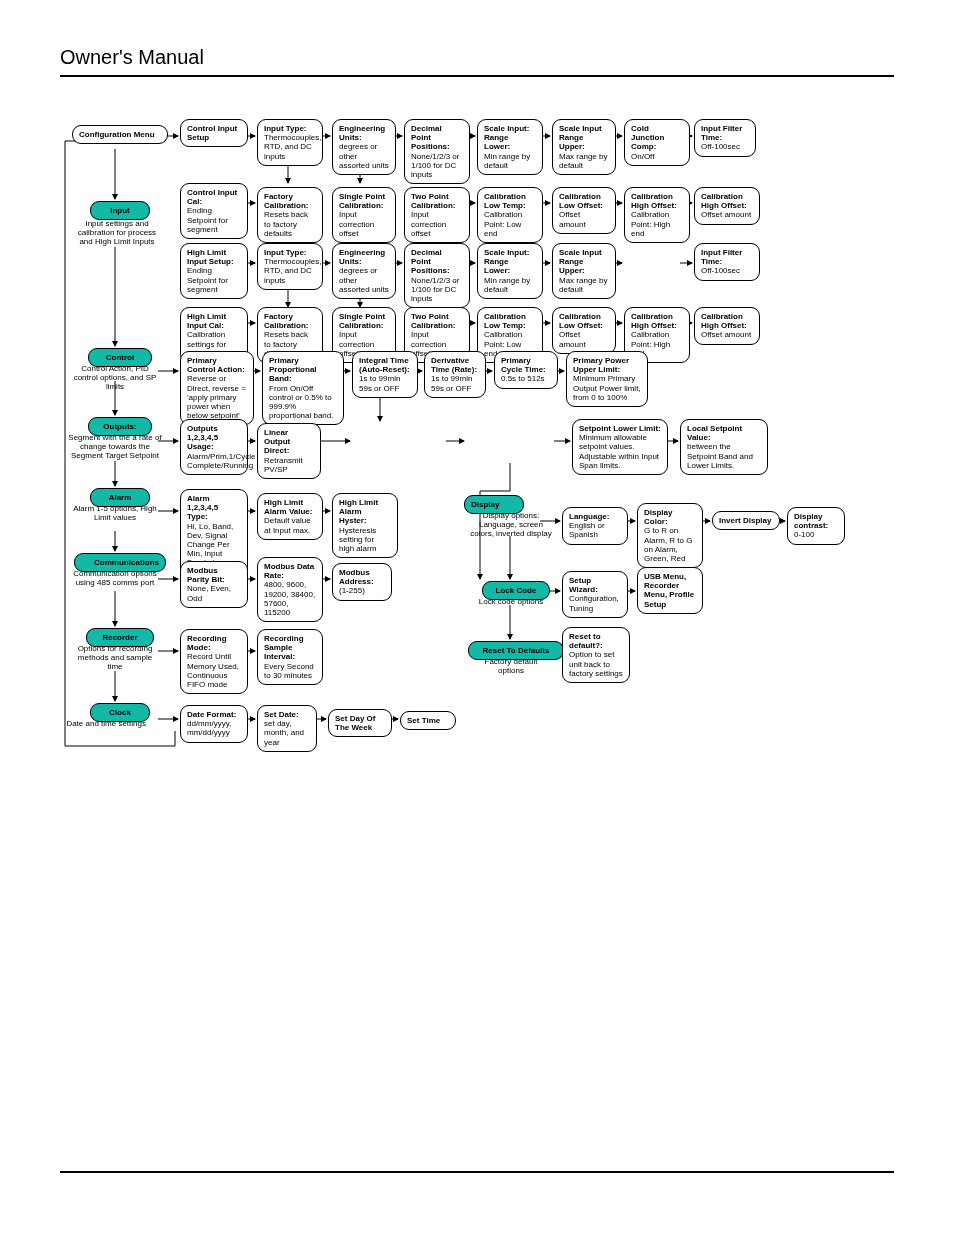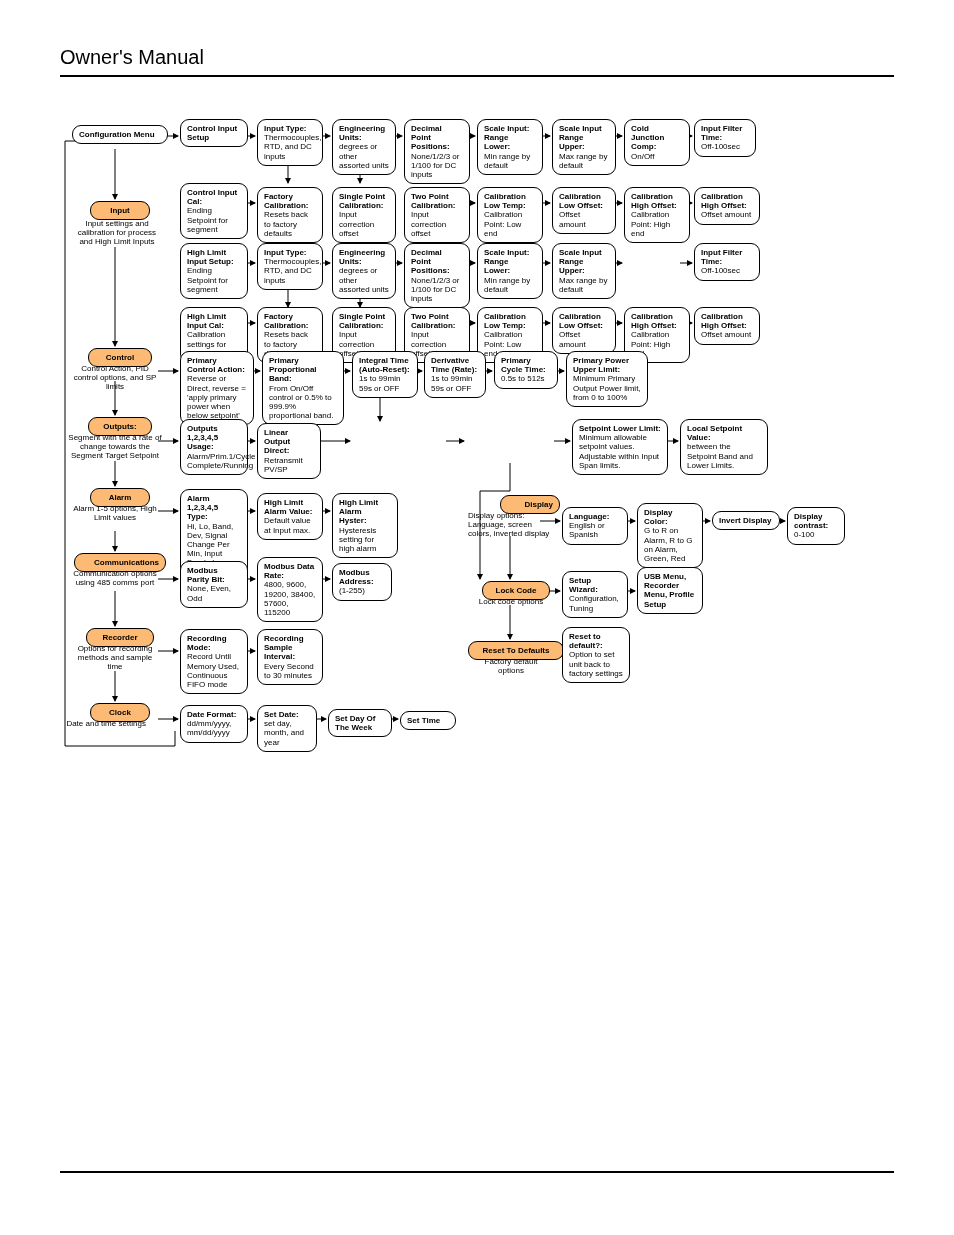--- a/index.html
+++ b/index.html
@@ -1,21 +1,21 @@
 <!DOCTYPE html>
 <html><head>
 <meta charset="utf-8">
 <style>
   html,body{margin:0;padding:0;background:#fff;font-family:Arial,Helvetica,sans-serif;color:#000;width:954px}
   .page{padding:46px 60px 40px 60px;}
   .hdr-title{font-size:20px;margin-bottom:6px}
   .hdr-rule{border-top:2px solid #000;margin-bottom:34px}
   .diagram{position:relative;width:832px;height:660px;font-size:8px;line-height:1.15}
   .box{position:absolute;border:1px solid #000;border-radius:9px;padding:4px 6px 4px 6px;background:#fff}
-  .box.y{background:#fdba74}
+  .box.y{background:#14b8a6}
   .box b{font-weight:bold}
   .lbl{font-size:8px}
   svg{position:absolute;left:0;top:0;pointer-events:none}
   .arrow{stroke:#000;stroke-width:1;fill:none}
   .ah{fill:#000}
   .ftr-rule{border-top:2px solid #000;margin-top:400px}
 </style>
 </head>
 <body>
 
@@ -191,22 +191,22 @@
     <div class="box" style="left:506px;top:240px;width:68px"><b>Primary Power Upper Limit:</b><br><span>Minimum Primary Output Power limit, from 0 to 100%</span></div>
 
     <div class="box" style="left:120px;top:308px;width:54px"><b>Outputs 1,2,3,4,5 Usage:</b><br><span>Alarm/Prim.1/Cycle Complete/Running</span></div>
     <div class="box" style="left:197px;top:312px;width:50px"><b>Linear Output Direct:</b><br><span>Retransmit PV/SP</span></div>
     <div class="box" style="left:512px;top:308px;width:82px"><b>Setpoint Lower Limit:</b><br><span>Minimum allowable setpoint values. Adjustable within Input Span limits.</span></div>
     <div class="box" style="left:620px;top:308px;width:74px"><b>Local Setpoint Value:</b><br><span>between the Setpoint Band and Lower Limits.</span></div>
 
     <div class="box" style="left:120px;top:378px;width:54px"><b>Alarm 1,2,3,4,5 Type:</b><br><span>Hi, Lo, Band, Dev, Signal Change Per Min, Input Break, Loop Alarm Used</span></div>
     <div class="box" style="left:197px;top:382px;width:52px"><b>High Limit Alarm Value:</b><br><span>Default value at Input max.</span></div>
     <div class="box" style="left:272px;top:382px;width:52px"><b>High Limit Alarm Hyster:</b><br><span>Hysteresis setting for high alarm</span></div>
-    <div class="box y" style="left:440px;top:384px;width:46px;text-align:right"><b>Display</b></div>
-    <div class="lbl" style="position:absolute;left:408px;top:400px;width:86px;text-align:left">Display options: Language, screen colors, inverted display</div>
+    <div class="box y" style="left:404px;top:384px;width:46px;text-align:left"><b>Display</b></div>
+    <div class="lbl" style="position:absolute;left:408px;top:400px;width:86px;text-align:center">Display options: Language, screen colors, inverted display</div>
     <div class="box" style="left:502px;top:396px;width:52px"><b>Language:</b><br><span>English or Spanish</span></div>
     <div class="box" style="left:577px;top:392px;width:52px"><b>Display Color:</b><br><span>G to R on Alarm, R to G on Alarm, Green, Red</span></div>
     <div class="box" style="left:652px;top:400px;width:54px"><b>Invert Display</b></div>
     <div class="box" style="left:727px;top:396px;width:44px"><b>Display contrast:</b><br><span>0-100</span></div>
 
     <div class="box" style="left:120px;top:450px;width:54px"><b>Modbus Parity Bit:</b><br><span>None, Even, Odd</span></div>
     <div class="box" style="left:197px;top:446px;width:52px"><b>Modbus Data Rate:</b><br><span>4800, 9600, 19200, 38400, 57600, 115200</span></div>
     <div class="box" style="left:272px;top:452px;width:46px"><b>Modbus Address:</b><br><span>(1-255)</span></div>
     <div class="box y" style="left:422px;top:470px;width:54px;text-align:center"><b>Lock Code</b></div>
     <div class="lbl" style="position:absolute;left:416px;top:486px;width:70px;text-align:center">Lock code options</div>

